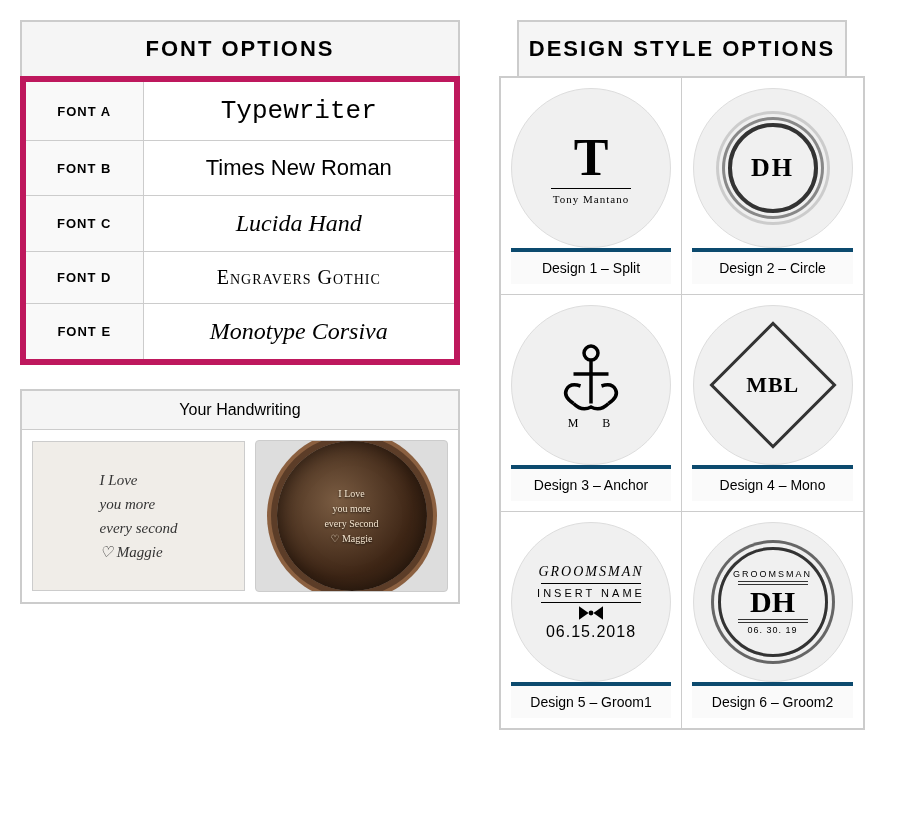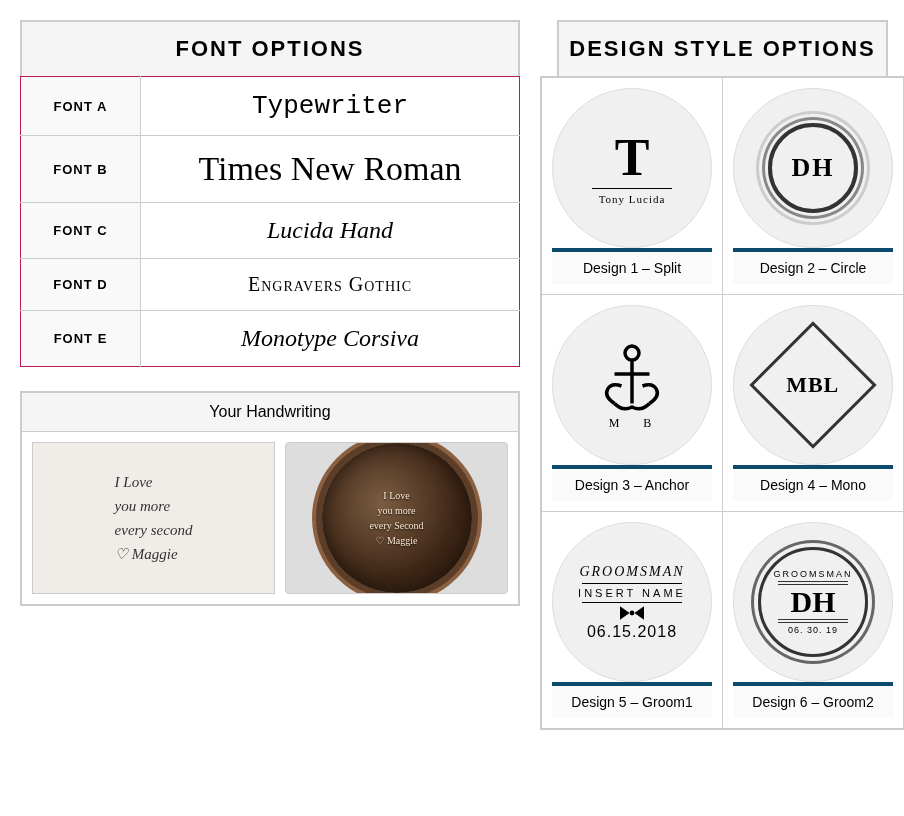--- a/index.html
+++ b/index.html
@@ -9,40 +9,40 @@
       width: 904px;
       min-height: 816px;
       display: flex;
       flex-direction: row;
       padding: 20px;
       gap: 20px;
     }
 
     
     .left-panel {
-      width: 500px;
+      width: 440px;
       flex-shrink: 0;
     }
 
     
     .section-title {
       text-align: center;
       font-size: 22px;
       font-weight: bold;
       letter-spacing: 2px;
       padding: 14px 10px;
       border: 2px solid #ccc;
       border-bottom: none;
       background: #f5f5f5;
     }
 
     .font-table {
       width: 100%;
       border-collapse: collapse;
-      border: 1px solid #be185d;
+      border: 6px solid #be185d;
     }
 
     .font-table tr {
       border-bottom: 1px solid #ccc;
     }
 
     .font-table tr:last-child {
       border-bottom: none;
     }
 
@@ -57,21 +57,21 @@
       background: #f9f9f9;
     }
 
     .font-sample {
       padding: 14px 20px;
       text-align: center;
       font-size: 26px;
     }
 
     .font-a { font-family: 'Courier New', Courier, monospace; font-size: 26px; margin-left: 24px; }
-    .font-b { font-family: Liberation Serif, serif; font-size: 34px; }
+    .font-b { font-family: Liberation Sans, sans-serif; font-size: 22px; }
     .font-c { font-family: 'Lucida Handwriting', cursive; font-style: italic; font-size: 24px; }
     .font-d { font-family: 'Engravers MT', 'Copperplate Gothic', serif; font-size: 20px; letter-spacing: 1px; font-variant: small-caps; margin-left: 43px; }
     .font-e { font-family: 'Monotype Corsiva', cursive; font-style: italic; font-size: 24px; }
 
     
     .handwriting-section {
       margin-top: 24px;
       border: 2px solid #ccc;
     }
 
@@ -83,20 +83,21 @@
       background: #f5f5f5;
     }
 
     .handwriting-images {
       display: flex;
       flex-direction: row;
       padding: 10px;
       gap: 10px;
       background: #fff;
       min-height: 160px;
+      align-items: center;
     }
 
     .handwriting-img-placeholder {
       flex: 1;
       background: #f0ede8;
       border: 1px solid #ccc;
       display: flex;
       align-items: center;
       justify-content: center;
       padding: 10px;
@@ -430,21 +431,21 @@
 
   <div class="design-title">DESIGN STYLE OPTIONS</div>
 
   <div class="designs-grid">
 
     <div class="design-cell">
       <div class="design-preview">
         <div class="design1-inner">
           <div class="design1-T">T</div>
           <div class="design1-line"></div>
-          <div class="design1-name">Tony Lucida</div>
+          <div class="design1-name">Tony Mantano</div>
         </div>
       </div>
       <div class="design-label-cell">Design 1 – Split</div>
     </div>
 
     <div class="design-cell">
       <div class="design-preview">
         <div class="design2-inner">
           <span class="design2-letters">DH</span>
         </div>

